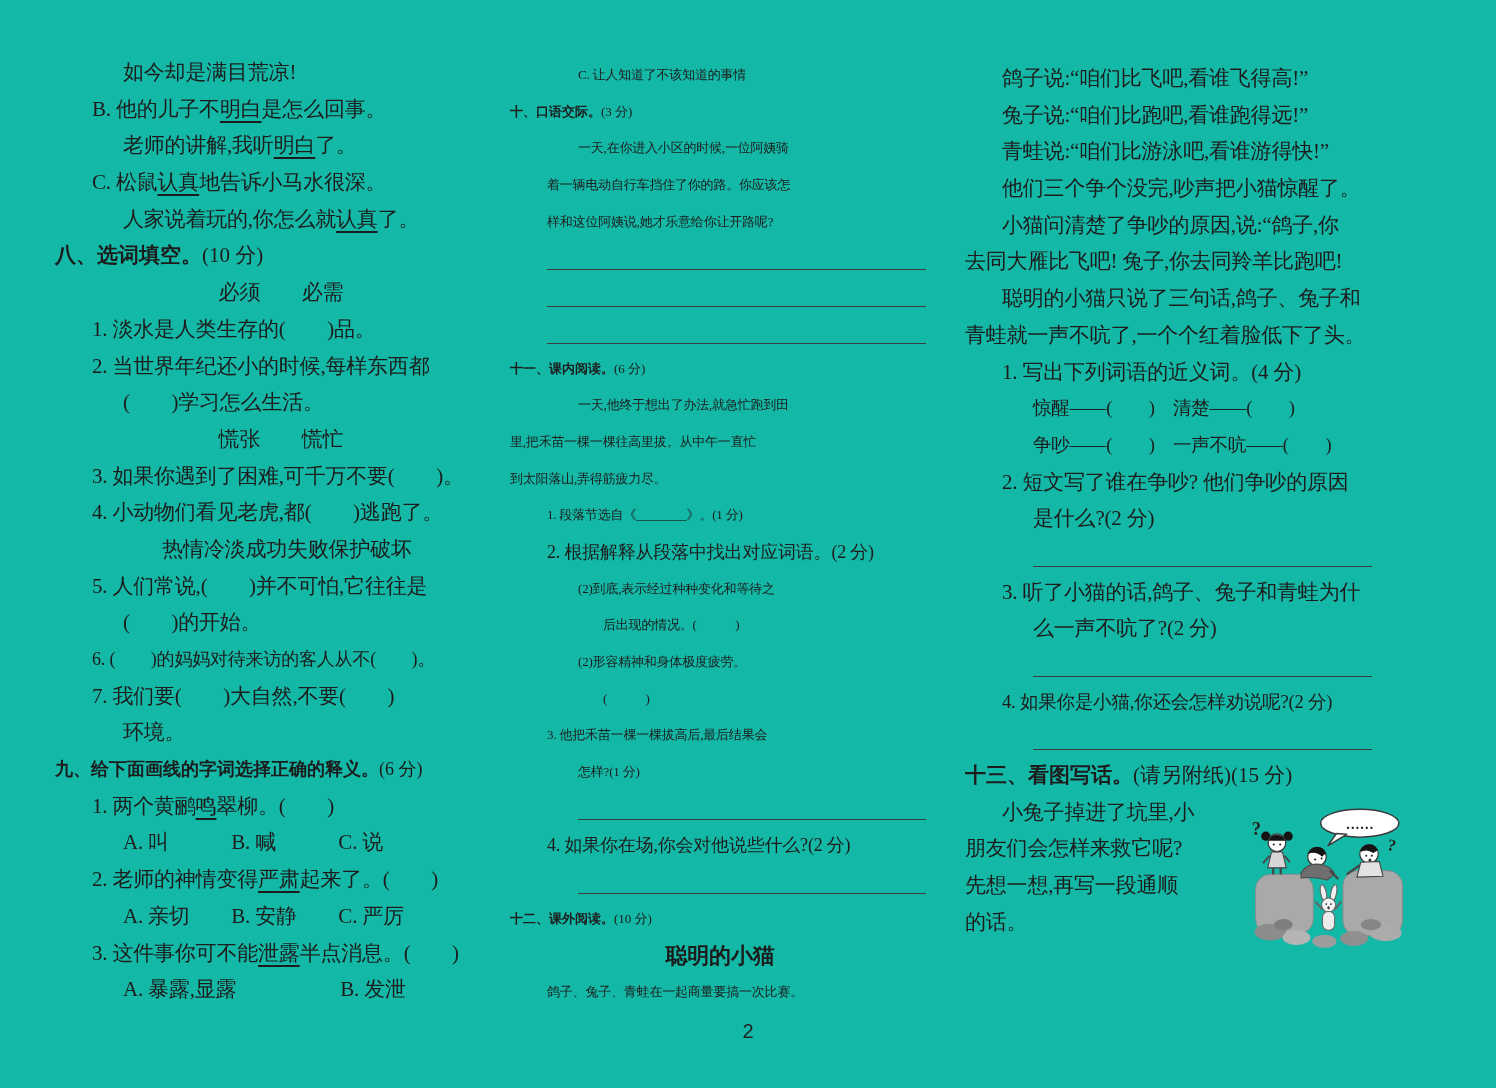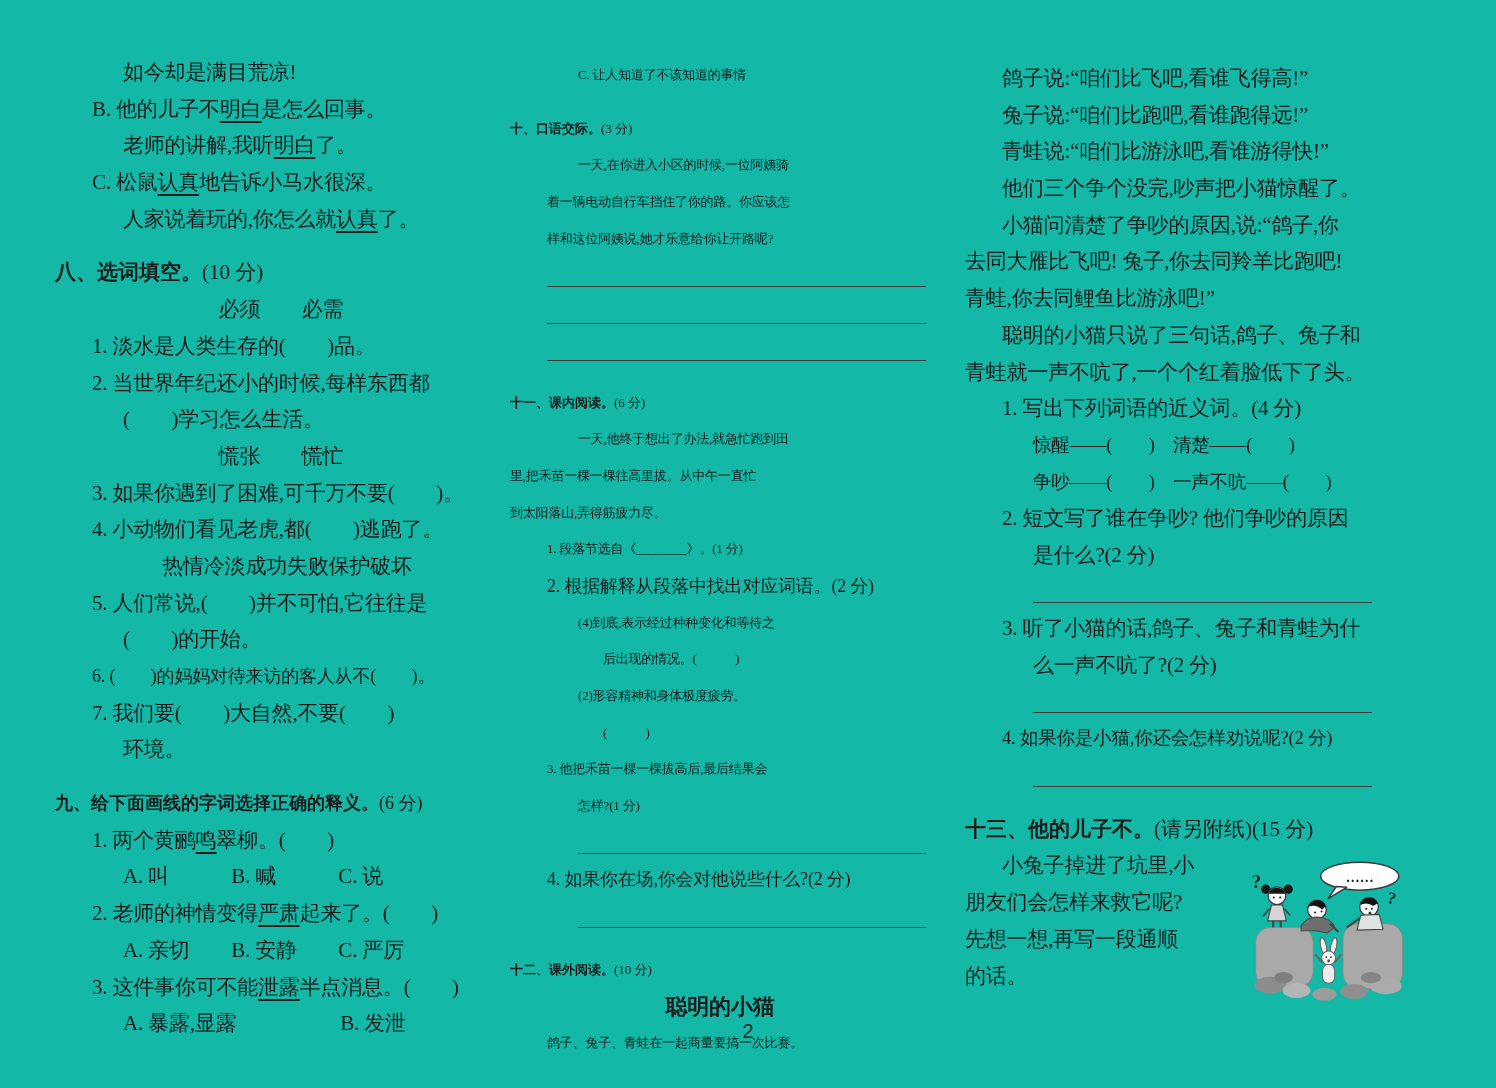--- a/index.html
+++ b/index.html
@@ -10,21 +10,21 @@
   #col2{left:510px;width:420px;padding-top:57px;}
   #col3{left:965px;width:452px;padding-top:60px;}
   .line{height:36.7px;line-height:36.7px;white-space:pre;font-size:21px;letter-spacing:-0.2px;}
   #col2 .line{font-size:13px;}
   .ind1{padding-left:37px;}
   .ind2{padding-left:68px;}
   .ind3{padding-left:93px;}
   .small{font-size:18px !important;}
   #col3 .small{font-size:18.5px !important;}
   .hb{font-family:"Liberation Sans","DejaVu Sans",sans-serif;font-weight:bold;}
-  .heading{letter-spacing:0;margin-top:17px;}
+  .heading{letter-spacing:0;}
   .center{text-align:center;padding-left:0 !important;}
   .tbold{font-family:"Liberation Sans","DejaVu Sans",sans-serif;font-weight:bold;font-size:22px !important;}
   .u{text-decoration:underline;text-underline-offset:5px;}
   .spread{display:flex;justify-content:center;padding-left:46px;padding-right:34px;}
   .split{display:flex;padding-right:5px;}
   .rule{position:relative;}
   .rule .rl{position:absolute;left:0;right:4px;bottom:7px;border-bottom:1.6px solid #3c3c3c;}
   .rule.ind1 .rl{left:37px;}
   .rule.ind2 .rl{left:68px;}
   #col3 .rule .rl{right:45px;}
@@ -74,55 +74,54 @@
       <div class="line ind1"><span>样和这位阿姨说,她才乐意给你让开路呢?</span></div>
       <div class="line rule ind1"><span class="rl"></span></div>
       <div class="line rule ind1"><span class="rl"></span></div>
       <div class="line rule ind1"><span class="rl"></span></div>
       <div class="line heading"><span class="hb">十一、课内阅读。</span><span>(6 分)</span></div>
       <div class="line ind2"><span>一天,他终于想出了办法,就急忙跑到田</span></div>
       <div class="line"><span>里,把禾苗一棵一棵往高里拔。从中午一直忙</span></div>
       <div class="line"><span>到太阳落山,弄得筋疲力尽。</span></div>
       <div class="line ind1"><span>1. 段落节选自《________》。(1 分)</span></div>
       <div class="line ind1 small"><span>2. 根据解释从段落中找出对应词语。(2 分)</span></div>
-      <div class="line ind2"><span>(4)到底,表示经过种种变化和等待之</span></div>
+      <div class="line ind2"><span>(2)到底,表示经过种种变化和等待之</span></div>
       <div class="line split ind3"><span>后出现的情况。</span><span>(　　　)</span></div>
       <div class="line ind2"><span>(2)形容精神和身体极度疲劳。</span></div>
       <div class="line split ind3"><span></span><span>(　　　)</span></div>
       <div class="line ind1"><span>3. 他把禾苗一棵一棵拔高后,最后结果会</span></div>
       <div class="line ind2"><span>怎样?(1 分)</span></div>
       <div class="line rule ind2"><span class="rl"></span></div>
       <div class="line ind1 small"><span>4. 如果你在场,你会对他说些什么?(2 分)</span></div>
       <div class="line rule ind2"><span class="rl"></span></div>
       <div class="line heading"><span class="hb">十二、课外阅读。</span><span>(10 分)</span></div>
       <div class="line center tbold"><span>聪明的小猫</span></div>
       <div class="line ind1"><span>鸽子、兔子、青蛙在一起商量要搞一次比赛。</span></div>
     </div>
   <div class="col" id="col3">
       <div class="line ind1"><span>鸽子说:“咱们比飞吧,看谁飞得高!”</span></div>
       <div class="line ind1"><span>兔子说:“咱们比跑吧,看谁跑得远!”</span></div>
       <div class="line ind1"><span>青蛙说:“咱们比游泳吧,看谁游得快!”</span></div>
       <div class="line ind1"><span>他们三个争个没完,吵声把小猫惊醒了。</span></div>
       <div class="line ind1"><span>小猫问清楚了争吵的原因,说:“鸽子,你</span></div>
       <div class="line"><span>去同大雁比飞吧! 兔子,你去同羚羊比跑吧!</span></div>
-      <div class="line"><span>青蛙,你去同鲤鱼比游泳吧!”</span></div>
       <div class="line ind1"><span>聪明的小猫只说了三句话,鸽子、兔子和</span></div>
       <div class="line"><span>青蛙就一声不吭了,一个个红着脸低下了头。</span></div>
       <div class="line ind1"><span>1. 写出下列词语的近义词。(4 分)</span></div>
       <div class="line ind2 small"><span>惊醒——(　　)　清楚——(　　)</span></div>
       <div class="line ind2 small"><span>争吵——(　　)　一声不吭——(　　)</span></div>
       <div class="line ind1"><span>2. 短文写了谁在争吵? 他们争吵的原因</span></div>
       <div class="line ind2"><span>是什么?(2 分)</span></div>
       <div class="line rule ind2"><span class="rl"></span></div>
       <div class="line ind1"><span>3. 听了小猫的话,鸽子、兔子和青蛙为什</span></div>
       <div class="line ind2"><span>么一声不吭了?(2 分)</span></div>
       <div class="line rule ind2"><span class="rl"></span></div>
       <div class="line ind1 small"><span>4. 如果你是小猫,你还会怎样劝说呢?(2 分)</span></div>
       <div class="line rule ind2"><span class="rl"></span></div>
-      <div class="line heading"><span class="hb">十三、他的儿子不。</span><span>(请另附纸)(15 分)</span></div>
+      <div class="line heading"><span class="hb">十三、看图写话。</span><span>(请另附纸)(15 分)</span></div>
       <div class="fig">
         <div class="figtext">
           <div class="line ind1">小兔子掉进了坑里,小</div>
           <div class="line">朋友们会怎样来救它呢?</div>
           <div class="line">先想一想,再写一段通顺</div>
           <div class="line">的话。</div>
         </div>
   <svg class="figimg" viewBox="0 0 180 158" xmlns="http://www.w3.org/2000/svg">
 
     <g>

